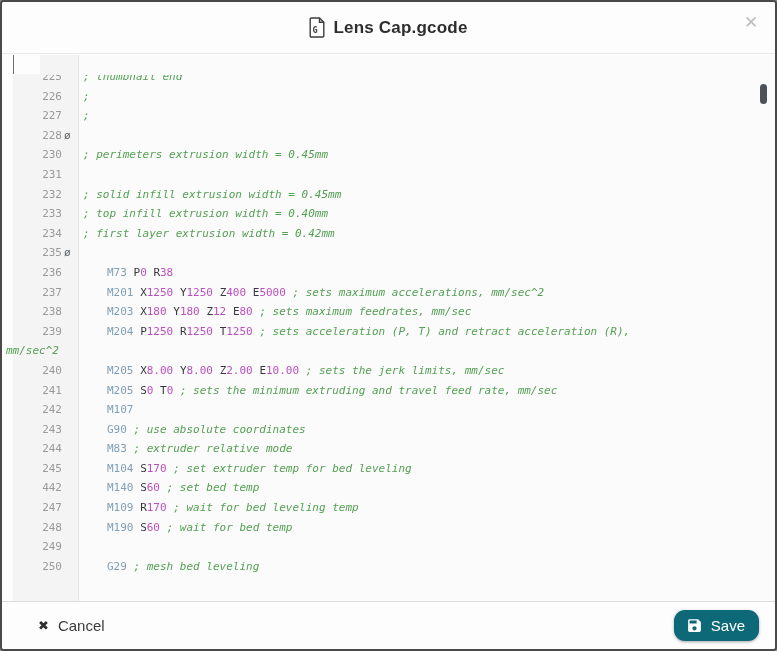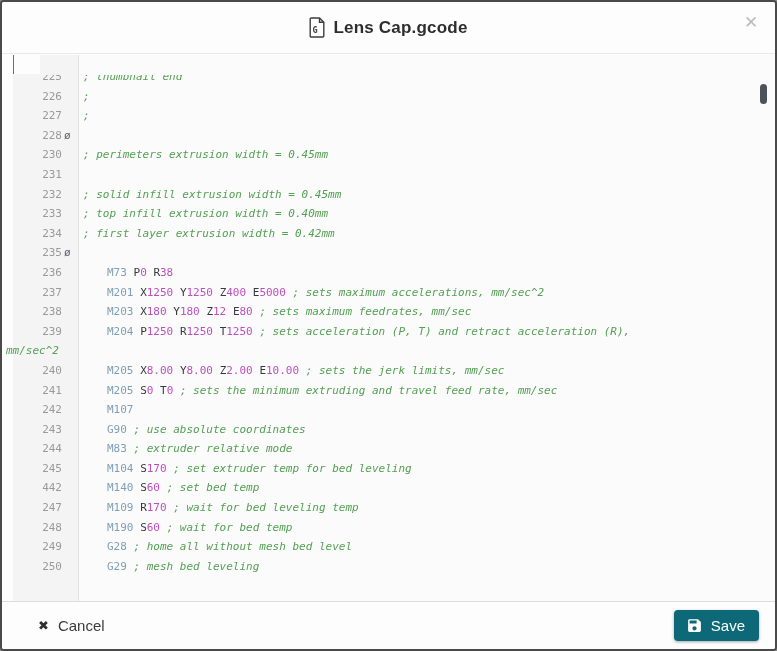--- a/index.html
+++ b/index.html
@@ -41,21 +41,21 @@
   
   .ftr{
     position:absolute;left:0;right:0;bottom:0;height:48px;background:#fdfdfd;
     border-top:1px solid #dcdcdc;display:flex;align-items:center;justify-content:space-between;
     padding:0 16px 0 30px;
   }
   .cancel-btn{display:flex;align-items:center;gap:9px;font-size:15px;color:#3c3c3c;cursor:pointer;background:none;border:none;font-family:inherit;padding:4px 6px;}
   .cancel-x{font-size:13px;color:#2e2e2e;}
   .save-btn{
     display:flex;align-items:center;gap:8px;background:var(--accent);color:#fff;border:none;
-    border-radius:4px;padding:7px 14px 7px 12px;font-size:15px;font-family:inherit;cursor:pointer;
+    border-radius:11px;padding:7px 14px 7px 12px;font-size:15px;font-family:inherit;cursor:pointer;
     box-shadow:0 1px 3px rgba(0,0,0,.35);
   }
 </style>
 </head>
 <body>
 
 <div class="window">
 
   <div class="hdr">
     <div class="hdr-title">
@@ -93,21 +93,21 @@
         <div class="code-row"><span class="lcode cont"><span class="tk-c">mm/sec^2</span></span></div>
         <div class="code-row"><span class="lnum">240</span><span class="lcode"><span class="tk-g">M205</span><span class="tk-t"> </span><span class="tk-p">X</span><span class="tk-n">8.00</span><span class="tk-t"> </span><span class="tk-p">Y</span><span class="tk-n">8.00</span><span class="tk-t"> </span><span class="tk-p">Z</span><span class="tk-n">2.00</span><span class="tk-t"> </span><span class="tk-p">E</span><span class="tk-n">10.00</span><span class="tk-t"> </span><span class="tk-c">; sets the jerk limits, mm/sec</span></span></div>
         <div class="code-row"><span class="lnum">241</span><span class="lcode"><span class="tk-g">M205</span><span class="tk-t"> </span><span class="tk-p">S</span><span class="tk-n">0</span><span class="tk-t"> </span><span class="tk-p">T</span><span class="tk-n">0</span><span class="tk-t"> </span><span class="tk-c">; sets the minimum extruding and travel feed rate, mm/sec</span></span></div>
         <div class="code-row"><span class="lnum">242</span><span class="lcode"><span class="tk-g">M107</span></span></div>
         <div class="code-row"><span class="lnum">243</span><span class="lcode"><span class="tk-g">G90</span><span class="tk-t"> </span><span class="tk-c">; use absolute coordinates</span></span></div>
         <div class="code-row"><span class="lnum">244</span><span class="lcode"><span class="tk-g">M83</span><span class="tk-t"> </span><span class="tk-c">; extruder relative mode</span></span></div>
         <div class="code-row"><span class="lnum">245</span><span class="lcode"><span class="tk-g">M104</span><span class="tk-t"> </span><span class="tk-p">S</span><span class="tk-n">170</span><span class="tk-t"> </span><span class="tk-c">; set extruder temp for bed leveling</span></span></div>
         <div class="code-row"><span class="lnum">442</span><span class="lcode"><span class="tk-g">M140</span><span class="tk-t"> </span><span class="tk-p">S</span><span class="tk-n">60</span><span class="tk-t"> </span><span class="tk-c">; set bed temp</span></span></div>
         <div class="code-row"><span class="lnum">247</span><span class="lcode"><span class="tk-g">M109</span><span class="tk-t"> </span><span class="tk-p">R</span><span class="tk-n">170</span><span class="tk-t"> </span><span class="tk-c">; wait for bed leveling temp</span></span></div>
         <div class="code-row"><span class="lnum">248</span><span class="lcode"><span class="tk-g">M190</span><span class="tk-t"> </span><span class="tk-p">S</span><span class="tk-n">60</span><span class="tk-t"> </span><span class="tk-c">; wait for bed temp</span></span></div>
-        <div class="code-row"><span class="lnum">249</span><span class="lcode"><span class="tk-g">G28</span><span class="tk-t"> </span><span class="tk-c">; home all without mesh bed level</span></span></div>
+        <div class="code-row"><span class="lnum">249</span></div>
         <div class="code-row"><span class="lnum">250</span><span class="lcode"><span class="tk-g">G29</span><span class="tk-t"> </span><span class="tk-c">; mesh bed leveling</span></span></div>
       </div>
     <div class="scroll-thumb"></div>
   </div>
 
   <div class="ftr">
     <button class="cancel-btn">
       <span class="cancel-x">✖</span>
       <span>Cancel</span>
     </button>

